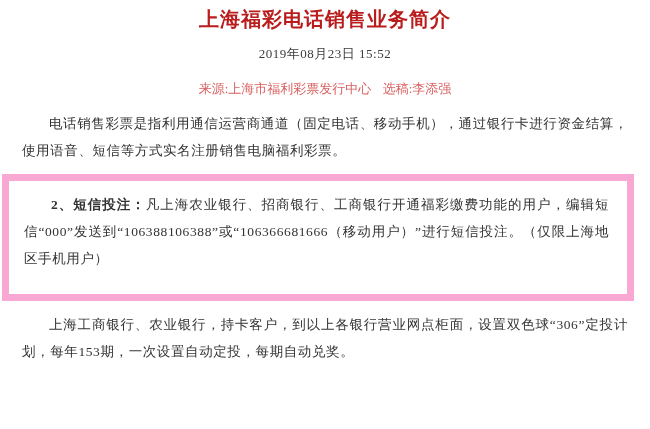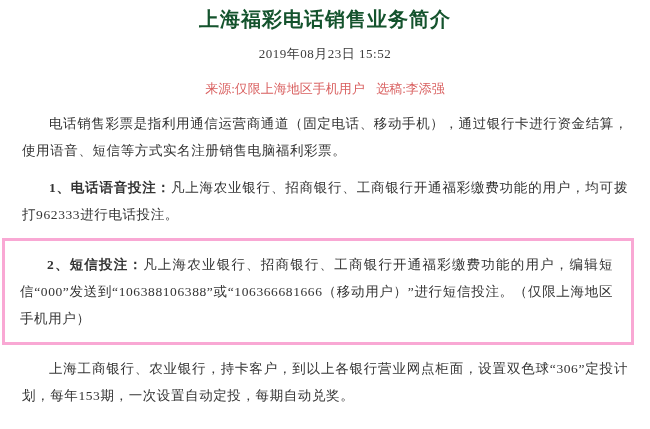--- a/index.html
+++ b/index.html
@@ -18,21 +18,21 @@
     width: 650px;
     height: 429px;
     position: relative;
   }
   .title {
     margin: 6px 0 0 0;
     text-align: center;
     font-size: 20px;
     line-height: 26px;
     font-weight: bold;
-    color: #14532d;
+    color: #b91c1c;
     letter-spacing: 1px;
   }
   .date {
     margin-top: 14px;
     text-align: center;
     font-size: 13px;
     line-height: 15px;
     color: #3c3c3c;
     letter-spacing: 0.5px;
   }
@@ -54,52 +54,49 @@
     text-align: justify;
   }
   .body p {
     margin: 10px;
     text-indent: 2em;
   }
   .body b {
     font-weight: bold;
   }
   .highlight {
-    border: 3px solid #f9a8d4;
+    border: 7px solid #f9a8d4;
     margin: 1px 4px 1px -10px;
-    padding: 0 8px 0 5px;
+    padding: 0 8px 12px 5px;
   }
   .highlight p {
     text-indent: 2em;
   }
   .bold-line {
     font-weight: bold;
   }
 </style>
 </head>
 <body>
 
 <div class="page">
 
   <h1 class="title">上海福彩电话销售业务简介</h1>
 
   <div class="date">2019年08月23日  15:52</div>
 
   <div class="source">
-    <span>来源:仅限上海地区手机用户</span>
+    <span>来源:上海市福利彩票发行中心</span>
     <span class="editor">选稿:李添强</span>
   </div>
 
   <div class="body">
 
     <p>电话销售彩票是指利用通信运营商通道（固定电话、移动手机），通过银行卡进行资金结算，使用语音、短信等方式实名注册销售电脑福利彩票。</p>
 
-    <p>
-      <b>1、电话语音投注：</b><span>凡上海农业银行、招商银行、工商银行开通福彩缴费功能的用户，均可拨打962333进行电话投注。</span>
-    </p>
 
     <div class="highlight">
       <p>
         <b>2、短信投注：</b><span>凡上海农业银行、招商银行、工商银行开通福彩缴费功能的用户，编辑短信“000”发送到“106388106388”或“106366681666（移动用户）”进行短信投注。（仅限上海地区手机用户）</span>
       </p>
     </div>
 
 
 
     <p>上海工商银行、农业银行，持卡客户，到以上各银行营业网点柜面，设置双色球“306”定投计划，每年153期，一次设置自动定投，每期自动兑奖。</p>

